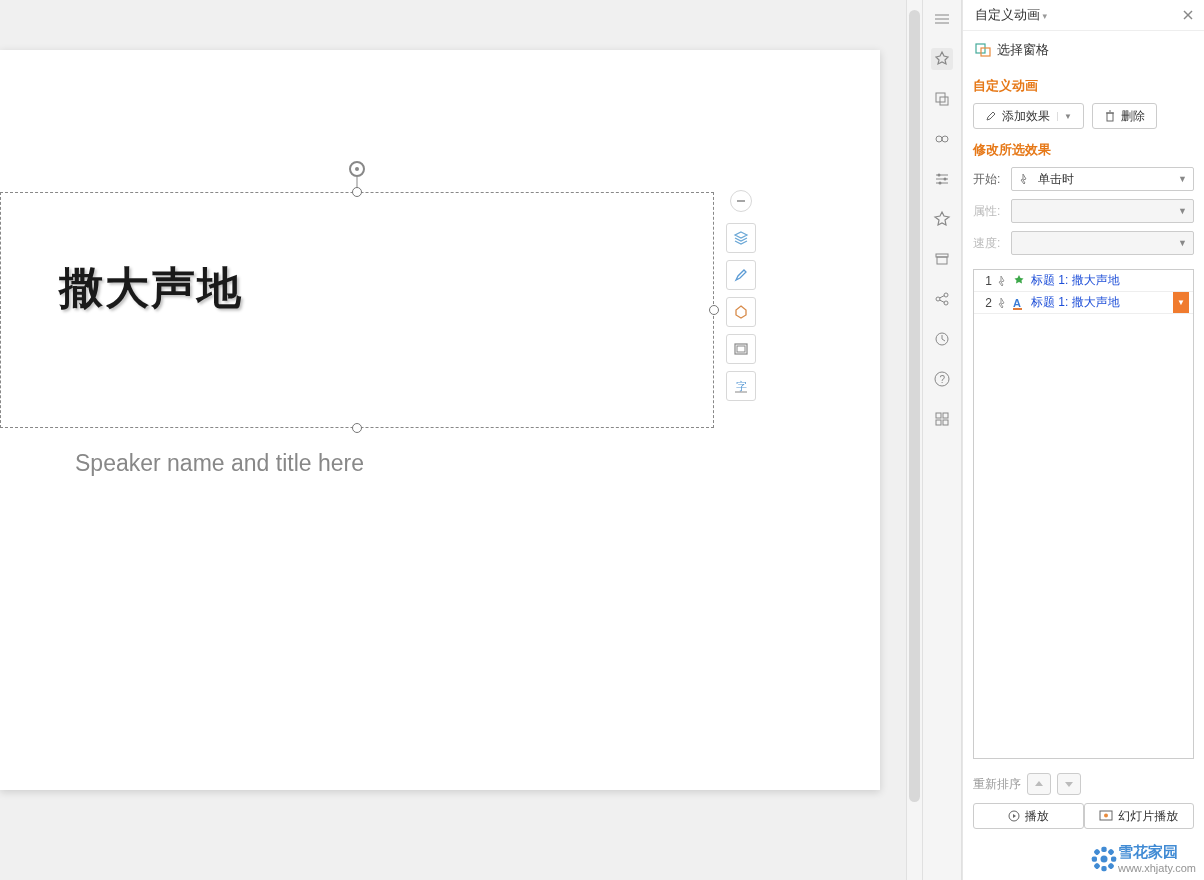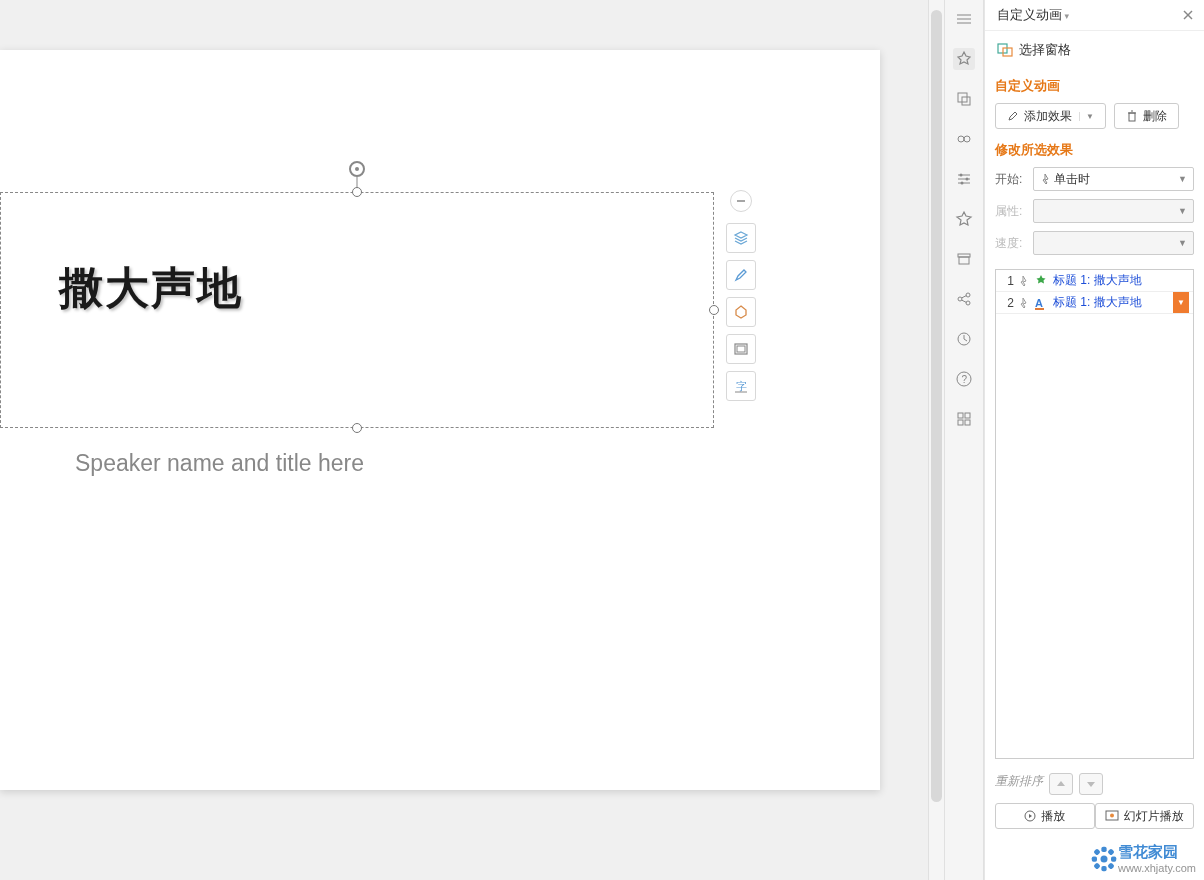--- a/index.html
+++ b/index.html
@@ -142,21 +142,21 @@
   width: 22px; height: 22px;
   display: flex;
   align-items: center;
   justify-content: center;
   color: #888;
   cursor: pointer;
   border-radius: 3px;
 }
 .sidebar-icons .icon.active { color: #888; background:#e9e9e9; }
 .panel {
-  width: 220px;
+  width: 242px;
   background: #fff;
   display: flex;
   flex-direction: column;
   border-left: 1px solid #e6e6e6;
 }
 .panel-header {
   display: flex;
   align-items: center;
   justify-content: space-between;
   padding: 6px 10px 6px 12px;
@@ -234,24 +234,24 @@
   gap: 5px;
 }
 .anim-item .num { width: 14px; text-align: right; color: #444; }
 .anim-item .mouse { color: #999; font-size: 11px; }
 .anim-item .eff-icon { width: 14px; height:14px; display:flex;align-items:center;justify-content:center; }
 .anim-item.sel { background: #fff; }
 .anim-item.sel .dd { width:16px;height:100%;background:#f07b2e;color:#fff;margin-left:auto;display:flex;align-items:center;justify-content:center;font-size:8px; }
 .anim-item .txt { color: #1d4ed8; }
 .reorder-row {
   display: flex;
+  align-items: center;
   gap: 6px;
   padding: 8px 10px 4px 10px;
   color: #999;
-  font-style: italic;
 }
 .arrow-btn {
   width: 24px; height: 22px;
   border: 1px solid #ccc;
   background: #f7f7f7;
   border-radius: 3px;
   display: flex;
   align-items: center;
   justify-content: center;
   color: #aaa;
@@ -458,21 +458,21 @@
           <span>删除</span>
         </div>
       </div>
       <div class="section-title">修改所选效果</div>
       <div class="form-row">
         <label>开始:</label>
         <div class="select">
           <svg width="12" height="12" viewBox="0 0 12 12">
               <path d="M5 1v5l-2 1 3 4 1-1-2-3 3-1z" fill="none" stroke="#888"></path>
             </svg>
-          <span style="margin-left:2px">单击时</span>
+          <span style="margin-left:8px">单击时</span>
           <span class="dd-arrow">▼</span>
         </div>
       </div>
       <div class="form-row disabled">
         <label>属性:</label>
         <div class="select disabled">
             <span class="dd-arrow">▼</span>
           </div>
       </div>
       <div class="form-row disabled">

